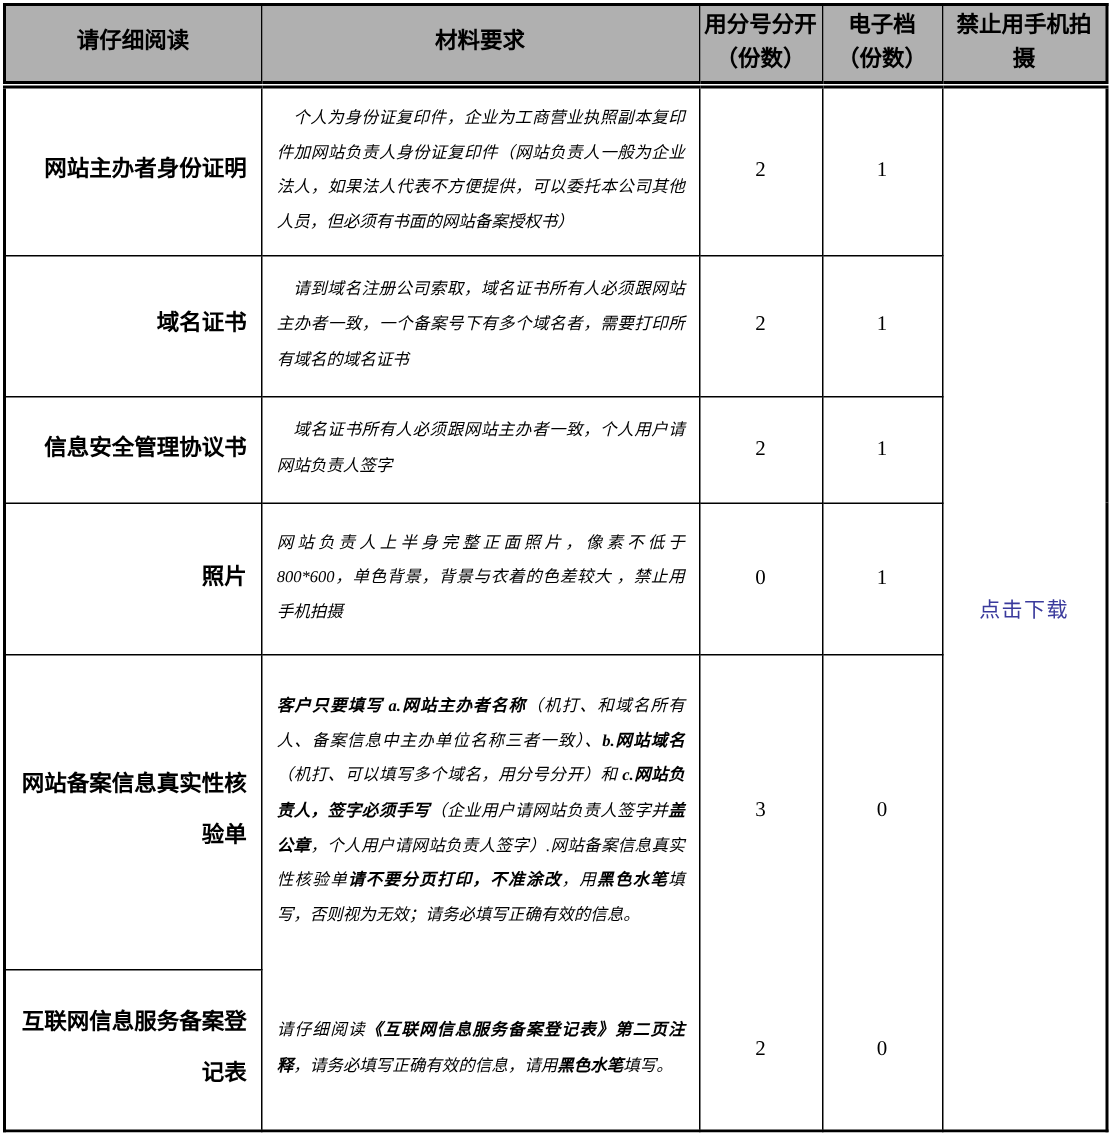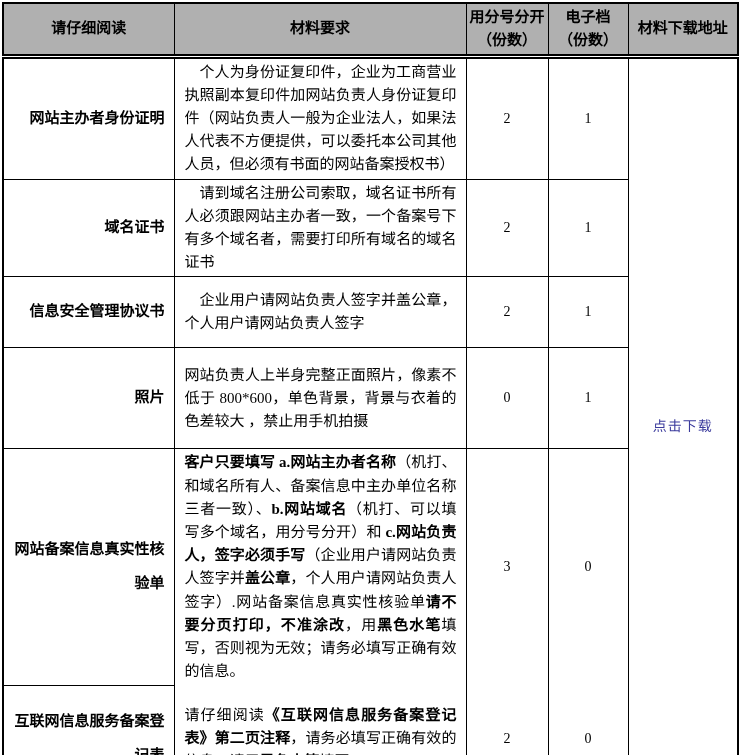--- a/index.html
+++ b/index.html
@@ -48,24 +48,25 @@
     padding:0 2px;
   }
   td.name{
     text-align:right;
     font-weight:bold;
     font-size:15px;
     line-height:2.25;
     padding:0 9px;
   }
   td.req{
-    font-size:15px;
+    font-size:11px;
     line-height:23.2px;
     text-align:justify;
     padding:2px 9px 2px 10px;
+    font-style:italic;
   }
   td.num{
     text-align:center;
     font-size:14px;
   }
   td.dl{
     text-align:center;
   }
   .dl-link{
     color:var(--link-color);
@@ -88,42 +89,42 @@
       <col class="c5">
   </colgroup>
   <thead>
     <tr>
       <th>请仔细阅读</th>
       <th>材料要求</th>
       <th>用分号分开
 （份数）</th>
       <th>电子档
 （份数）</th>
-      <th>材料下载地址</th>
+      <th>禁止用手机拍摄</th>
     </tr>
   </thead>
   <tbody>
     <tr>
       <td class="name">网站主办者身份证明</td>
       <td class="req" style="text-indent: 1em;"><span>个人为身份证复印件，企业为工商营业执照副本复印件加网站负责人身份证复印件（网站负责人一般为企业法人，如果法人代表不方便提供，可以委托本公司其他人员，但必须有书面的网站备案授权书）</span></td>
       <td class="num">2</td>
       <td class="num">1</td>
       <td class="dl" rowspan="6">
         <span class="dl-link">点击下载</span>
       </td>
     </tr>
     <tr>
       <td class="name">域名证书</td>
       <td class="req" style="text-indent: 1em; margin-left: 32px;"><span>请到域名注册公司索取，域名证书所有人必须跟网站主办者一致，一个备案号下有多个域名者，需要打印所有域名的域名证书</span></td>
       <td class="num">2</td>
       <td class="num">1</td>
     </tr>
     <tr>
       <td class="name">信息安全管理协议书</td>
-      <td class="req" style="text-indent: 1em;"><span>企业用户请网站负责人签字并盖公章，个人用户请网站负责人签字</span></td>
+      <td class="req" style="text-indent: 1em;"><span>域名证书所有人必须跟网站主办者一致，个人用户请网站负责人签字</span></td>
       <td class="num">2</td>
       <td class="num">1</td>
     </tr>
     <tr>
       <td class="name">照片</td>
       <td class="req"><span>网站负责人上半身完整正面照片，像素不低于 800*600，单色背景，背景与衣着的色差较大 ，禁止用手机拍摄</span></td>
       <td class="num">0</td>
       <td class="num">1</td>
     </tr>
     <tr>

